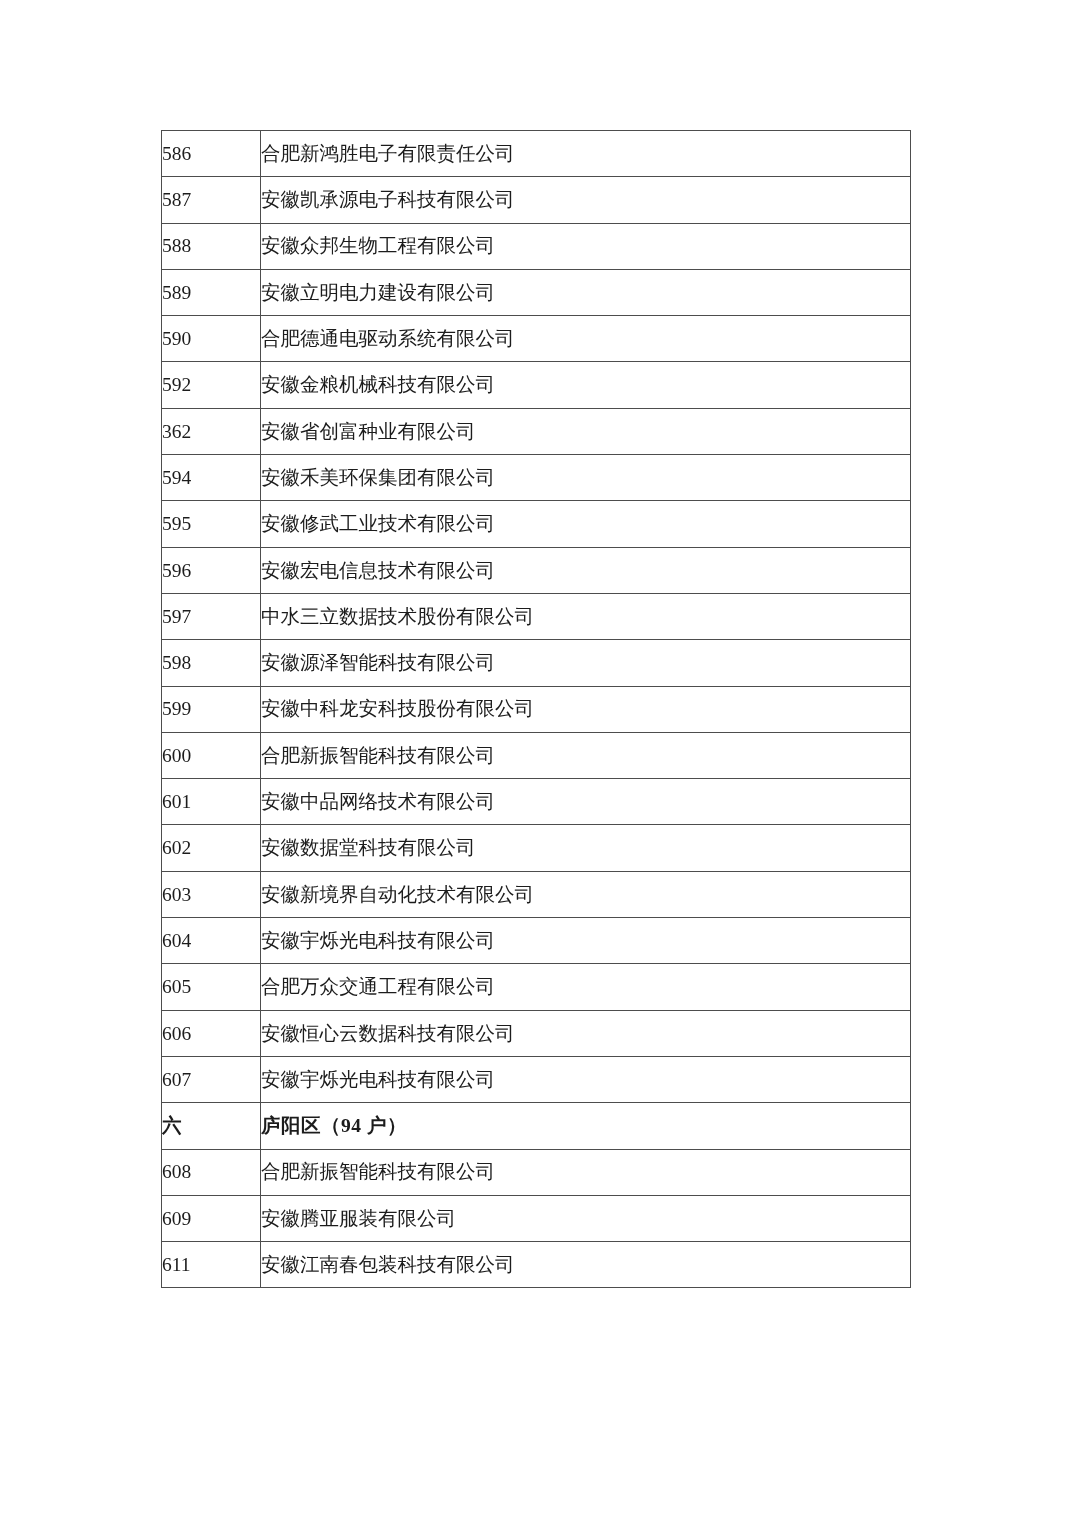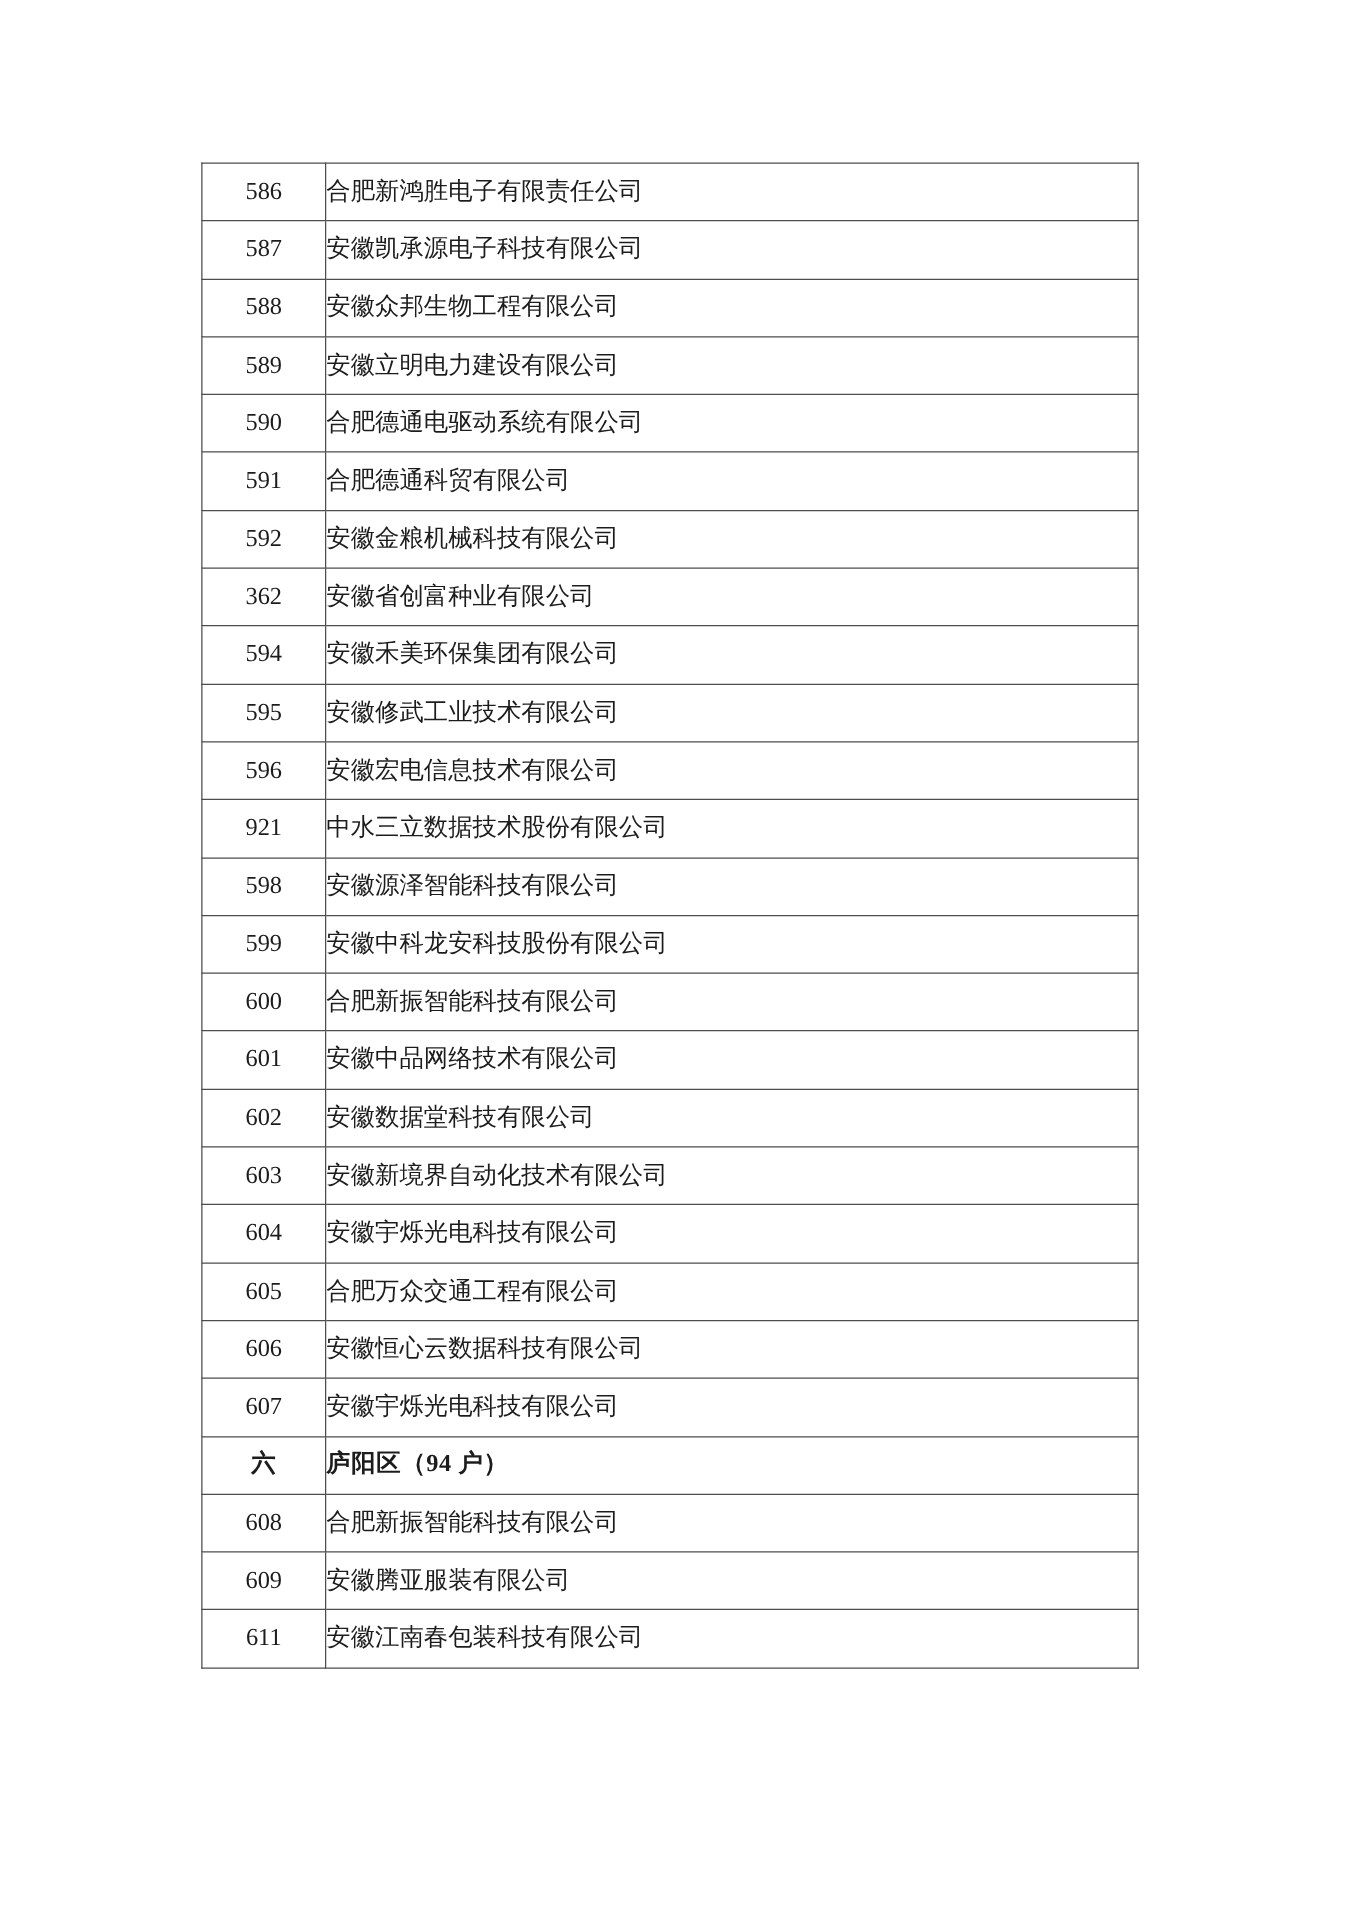--- a/index.html
+++ b/index.html
@@ -29,21 +29,21 @@
     border: 1px solid #4d4d4d;
     height: 45.3px;            
     font-size: 19.5px;
     line-height: 1;
     color: #1c1c1c;
     vertical-align: middle;
     padding: 0;
     white-space: nowrap;
     overflow: hidden;
   }
-  td.col-no   { padding-left: 12px; text-align: center; }
+  td.col-no   { padding-left: 12px; }
   td.col-name { padding-left: 9px; font-family: Liberation Serif, serif; }
   tr.section td {
     font-weight: bold;
     letter-spacing: 0.5px;
   }
 </style>
 </head>
 <body>
 
 <div class="page">
@@ -67,45 +67,41 @@
         </tr>
         <tr>
           <td class="col-no">589</td>
           <td class="col-name">安徽立明电力建设有限公司</td>
         </tr>
         <tr>
           <td class="col-no">590</td>
           <td class="col-name">合肥德通电驱动系统有限公司</td>
         </tr>
         <tr>
-          <td class="col-no">591</td>
-          <td class="col-name">合肥德通科贸有限公司</td>
-        </tr>
-        <tr>
           <td class="col-no">592</td>
           <td class="col-name">安徽金粮机械科技有限公司</td>
         </tr>
         <tr>
           <td class="col-no">362</td>
           <td class="col-name">安徽省创富种业有限公司</td>
         </tr>
         <tr>
           <td class="col-no">594</td>
           <td class="col-name">安徽禾美环保集团有限公司</td>
         </tr>
         <tr>
           <td class="col-no">595</td>
           <td class="col-name">安徽修武工业技术有限公司</td>
         </tr>
         <tr>
           <td class="col-no">596</td>
           <td class="col-name">安徽宏电信息技术有限公司</td>
         </tr>
         <tr>
-          <td class="col-no">921</td>
+          <td class="col-no">597</td>
           <td class="col-name">中水三立数据技术股份有限公司</td>
         </tr>
         <tr>
           <td class="col-no">598</td>
           <td class="col-name">安徽源泽智能科技有限公司</td>
         </tr>
         <tr>
           <td class="col-no">599</td>
           <td class="col-name">安徽中科龙安科技股份有限公司</td>
         </tr>

